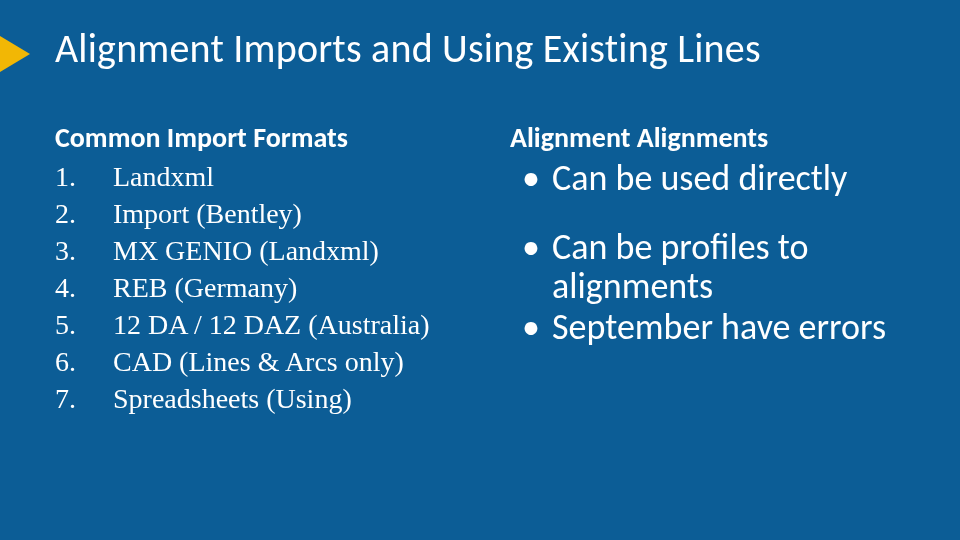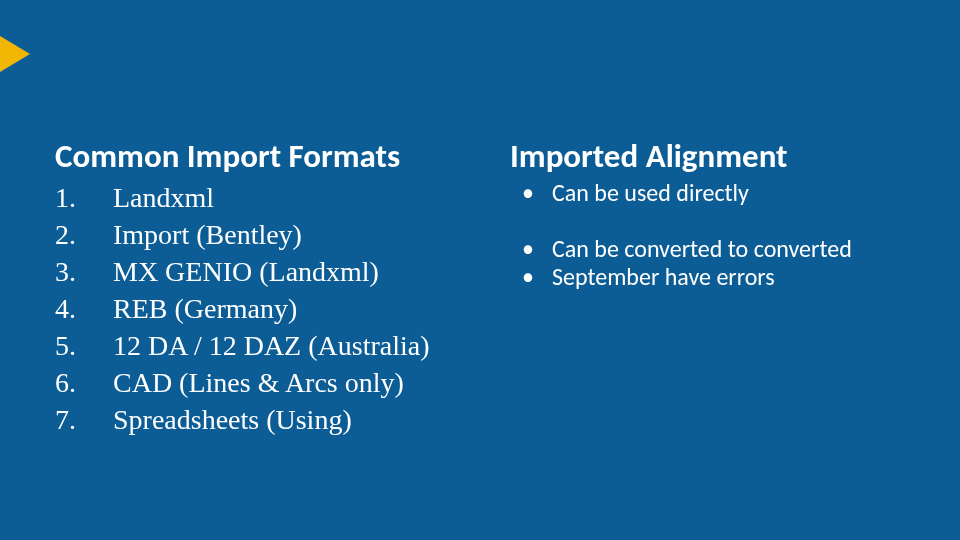--- a/index.html
+++ b/index.html
@@ -44,23 +44,23 @@
     top: 120px;
     display: flex;
   }
   .col-left {
     width: 455px;
   }
   .col-right {
     flex: 1;
   }
   .heading {
-    font-size: 33px;
+    font-size: 28px;
     font-weight: 700;
-    margin: 16px 0 4px 0;
+    margin: 0 0 4px 0;
   }
   ol.numbered {
     list-style: none;
     margin: 0;
     padding: 0;
     counter-reset: item;
     font-family: Liberation Serif, serif;
   }
   ol.numbered li {
     counter-increment: item;
@@ -75,21 +75,21 @@
     left: 0;
     width: 40px;
     text-align: left;
   }
   ul.bulleted {
     list-style: none;
     margin: 0 0 0 0;
     padding: 0;
   }
   ul.bulleted li {
-    font-size: 24px;
+    font-size: 36px;
     line-height: 1.08;
     padding-left: 42px;
     position: relative;
     margin-bottom: 2px;
   }
   ul.bulleted li::before {
     content: "•";
     position: absolute;
     left: 12px;
     top: 0;
@@ -98,44 +98,45 @@
     height: 28px;
   }
 </style>
 </head>
 <body>
 
 <div class="slide">
 
   <div class="arrow"></div>
 
+  <div class="title">Alignment Imports and Using Existing Lines</div>
 
   <div class="content">
 
     <div class="col-left">
       <div class="heading">Common Import Formats</div>
       <ol class="numbered">
         <li>Landxml</li>
         <li>Import (Bentley)</li>
         <li>MX GENIO (Landxml)</li>
         <li>REB (Germany)</li>
         <li>12 DA / 12 DAZ (Australia)</li>
         <li>CAD (Lines &amp; Arcs only)</li>
         <li>Spreadsheets (Using)</li>
       </ol>
     </div>
 
     <div class="col-right">
-      <div class="heading">Imported Alignment</div>
+      <div class="heading">Alignment Alignments</div>
       <ul class="bulleted">
         <li>Can be used directly</li>
       </ul>
 
       <div class="section-gap"></div>
 
       <ul class="bulleted">
-        <li>Can be converted to converted</li>
+        <li>Can be profiles to alignments</li>
         <li>September have errors</li>
       </ul>
     </div>
 
   </div>
 </div>
 
 </body></html>

